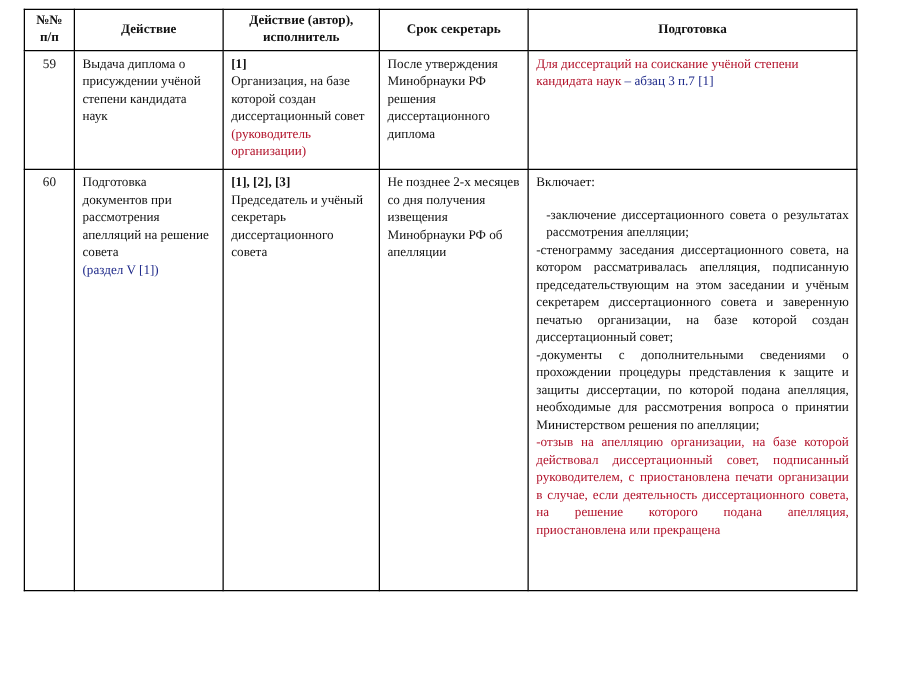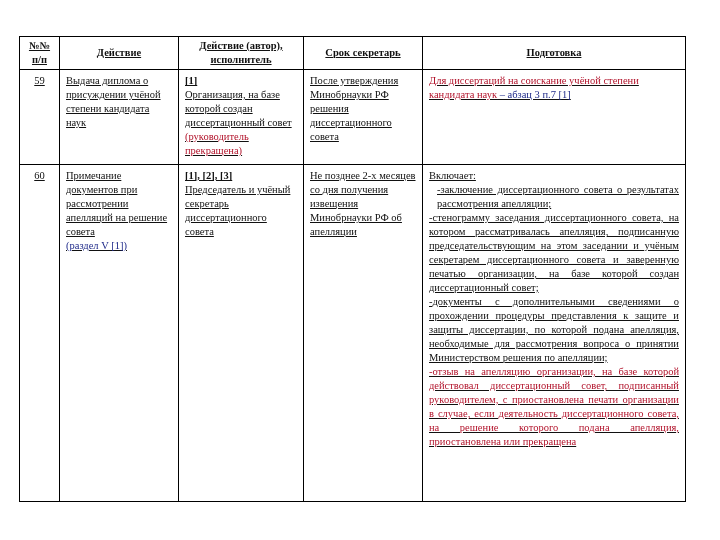--- a/index.html
+++ b/index.html
@@ -1,31 +1,31 @@
 <!DOCTYPE html>
 <html><head>
   <meta charset="utf-8">
   <style>
     html, body { margin: 0; padding: 0; background: #ffffff; }
     body { width: 720px; height: 540px; position: relative; overflow: hidden;
            font-family: "Liberation Serif", "DejaVu Serif", serif; color: #111; }
-    table.doc { position: absolute; left: 19px; top: 36px; width: 666px;
-                border-collapse: collapse; table-layout: fixed; text-decoration: underline; }
+    table.doc { position: absolute; left: 19px; top: 7px; width: 666px;
+                border-collapse: collapse; table-layout: fixed; }
     table.doc td, table.doc th { border: 1.5px solid #000; vertical-align: top;
                 font-size: 10.5px; line-height: 14px; padding: 4px 6px; }
     table.doc th { font-weight: bold; text-align: center; vertical-align: middle;
                    height: 27px; padding: 2px 4px; }
     col.c1 { width: 40px; } col.c2 { width: 119px; } col.c3 { width: 125px; }
     col.c4 { width: 119px; } col.c5 { width: 263px; }
     td.num { text-align: center; }
     .red { color: #b2132b; }
     .blue { color: #1f2a8a; }
     .bold { font-weight: bold; }
     .just { text-align: justify; }
-    .indent { padding-left: 8px; }
+    .indent { padding-left: 8px; margin-top: 12px; }
     tr.r59 td { height: 86px; }
     tr.r60 td { height: 328px; }
     p { margin: 0; }
   </style>
 </head>
 <body>
 
 <table class="doc">
   <colgroup>
     <col class="c1">
@@ -43,31 +43,31 @@
       <th>Подготовка</th>
     </tr>
   </thead>
   <tbody>
     <tr class="r59">
       <td class="num">59</td>
       <td>Выдача диплома о присуждении учёной степени кандидата наук</td>
       <td>
         <p class="bold">[1]</p>
         <p><span>Организация, на базе которой создан диссертационный совет</span>
-        <span class="red">(руководитель прекращена)</span></p>
+        <span class="red">(руководитель организации)</span></p>
       </td>
-      <td>После утверждения Минобрнауки РФ решения диссертационного совета</td>
+      <td>После утверждения Минобрнауки РФ решения диссертационного диплома</td>
       <td>
         <span class="red">Для диссертаций на соискание учёной степени кандидата наук</span><span class="blue"> – абзац 3 п.7 [1]</span>
       </td>
     </tr>
     <tr class="r60">
       <td class="num">60</td>
       <td>
-        <p>Примечание документов при рассмотрении апелляций на решение совета</p>
+        <p>Подготовка документов при рассмотрения апелляций на решение совета</p>
         <p class="blue">(раздел V [1])</p>
       </td>
       <td>
         <p class="bold">[1], [2], [3]</p>
         <p>Председатель и учёный секретарь диссертационного совета</p>
       </td>
       <td>Не позднее 2-х месяцев со дня получения извещения Минобрнауки РФ об апелляции</td>
       <td class="just">
         <p>Включает:</p>
         <p class="indent">-заключение диссертационного совета о результатах рассмотрения апелляции;</p>

